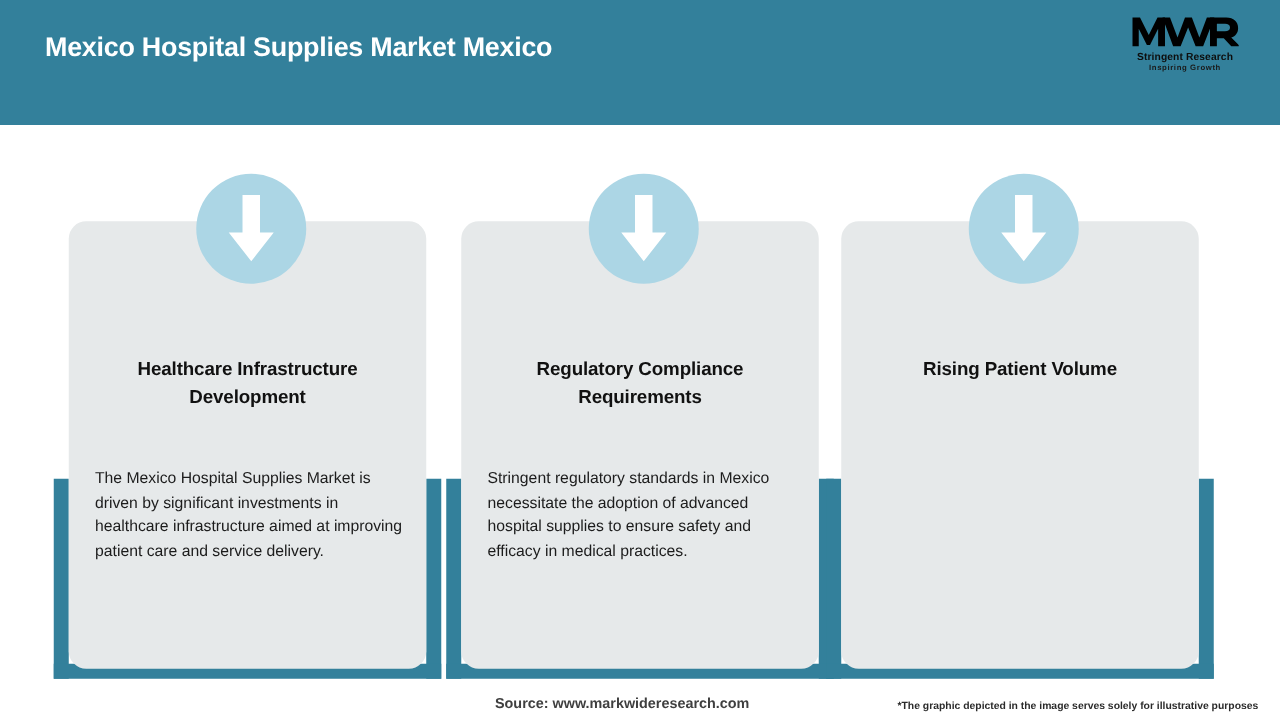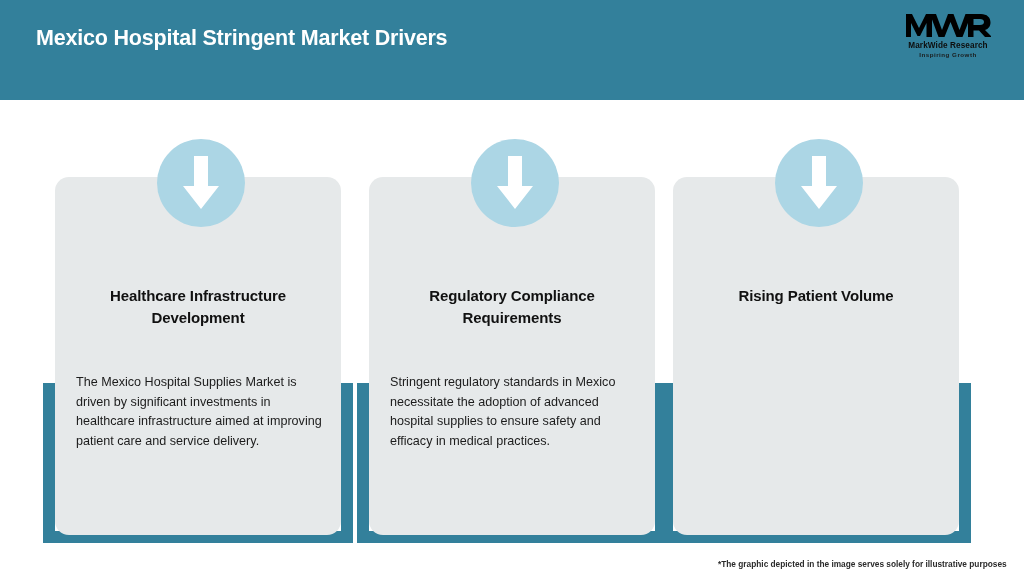--- a/index.html
+++ b/index.html
@@ -165,34 +165,34 @@
     color: #2b2b2b;
     white-space: nowrap;
   }
 </style>
 </head>
 <body>
 
 <div id="canvas">
 
   <div id="header">
-    <div id="header-title">Mexico Hospital Stringent Market Drivers</div>
+    <div id="header-title">Mexico Hospital Supplies Market Mexico</div>
 
     <div id="logo">
       <svg id="logo-mark" viewBox="0 0 172 56" aria-hidden="true">
         <g fill="#000000">
 
           <polygon points="2,52 2,6 14,6 28,34 42,6 54,6 54,52 43,52 43,24 30,50 25,50 12,24 12,52"></polygon>
 
           <polygon points="50,6 62,6 74,38 86,6 97,6 109,38 121,6 133,6 115,52 103,52 91,22 79,52 67,52"></polygon>
 
           <path d="M126,6 h26 c12,0 19,7 19,17 c0,7 -4,13 -11,15 l14,14 h-14 l-12,-13 h-11 v13 h-11 z M137,16 v12 h13 c5,0 8,-2 8,-6 c0,-4 -3,-6 -8,-6 z"></path>
         </g>
       </svg>
-      <div id="logo-name">MarkWide Research</div>
+      <div id="logo-name">Stringent Research</div>
       <div id="logo-tag">Inspiring Growth</div>
     </div>
   </div>
 
   <div class="col" id="col-1">
     <div class="frame">
       <div class="frame-left"></div>
       <div class="frame-right"></div>
       <div class="frame-bottom"></div>
     </div>
@@ -233,15 +233,16 @@
     <div class="card">
       <div class="card-title">Rising Patient Volume</div>
     </div>
     <div class="badge">
       <svg viewBox="0 0 38 54" aria-hidden="true">
         <polygon points="12,0 26,0 26,30 37,30 19,53 1,30 12,30" fill="#ffffff"></polygon>
       </svg>
     </div>
   </div>
 
+  <div id="source">Source: www.markwideresearch.com</div>
   <div id="disclaimer">*The graphic depicted in the image serves solely for illustrative purposes</div>
 
 </div>
 
 </body></html>

